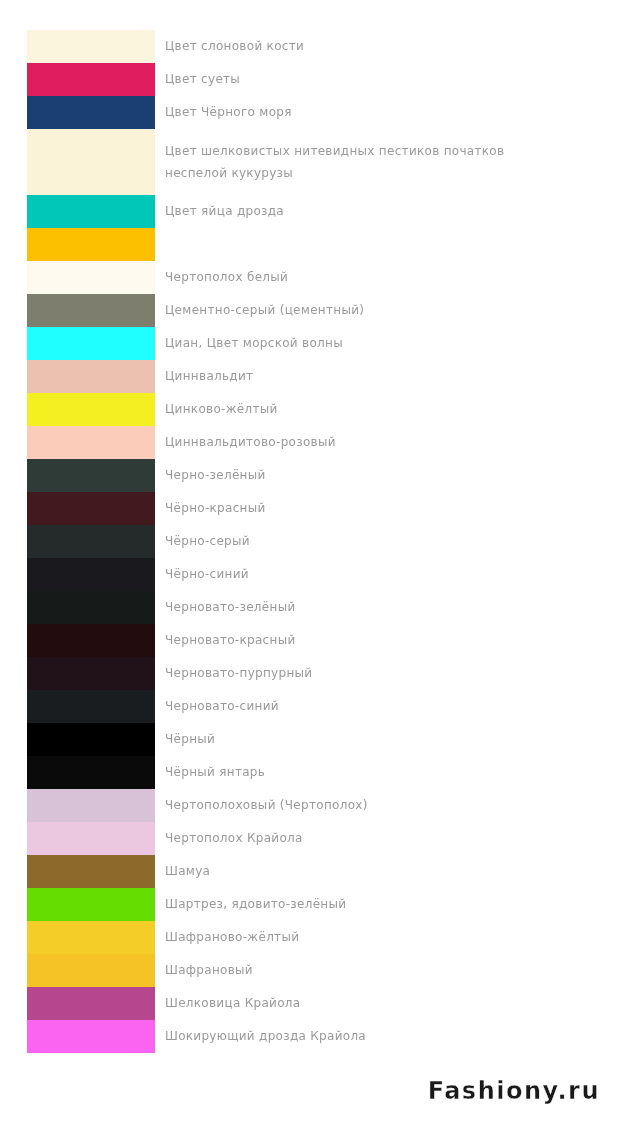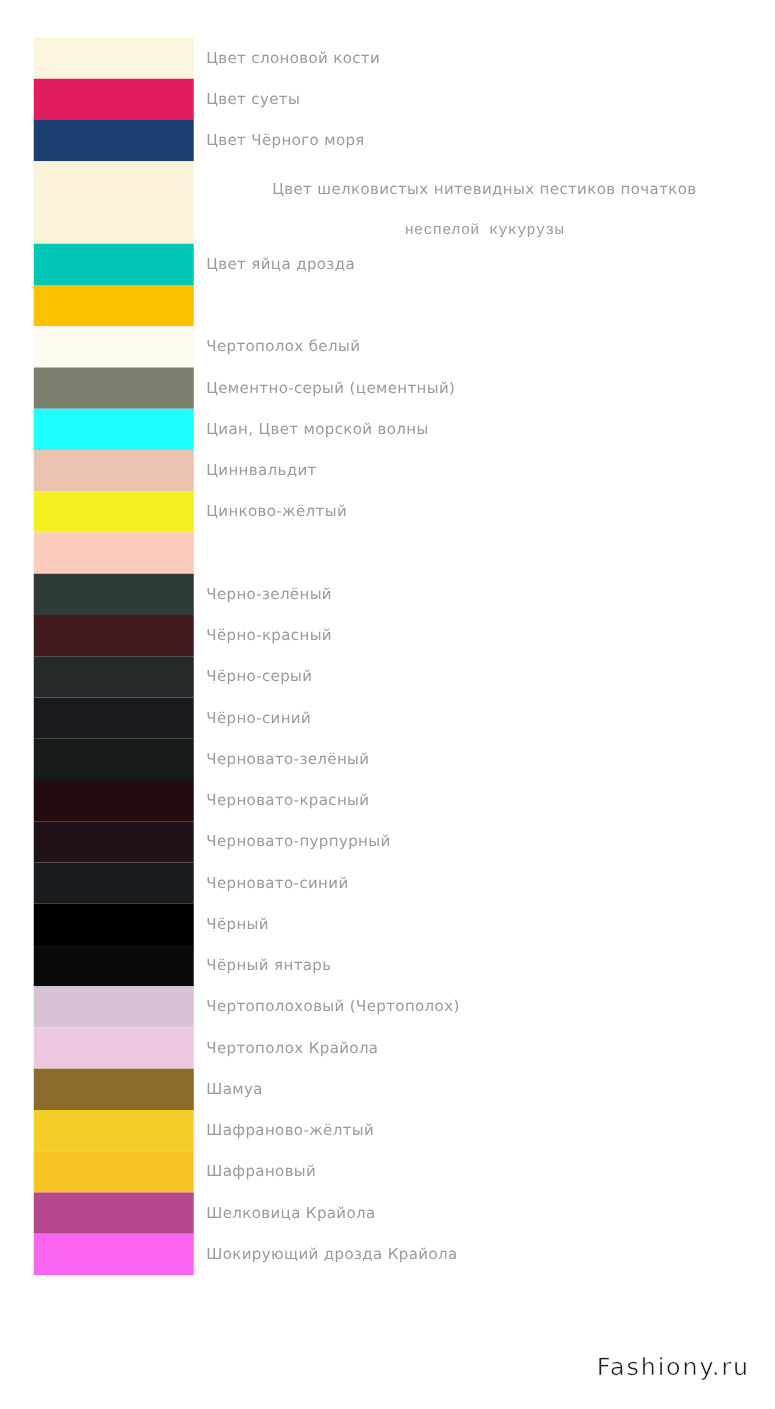--- a/index.html
+++ b/index.html
@@ -55,35 +55,32 @@
     color: #9a9a9a;
     letter-spacing: 0.3px;
     white-space: nowrap;
   }
   .swatch-row.tall .swatch-label {
     height: 66px;
     line-height: 22px;
     padding-top: 11px;
     box-sizing: border-box;
     white-space: normal;
-    text-align: center;
   }
   .swatch-label .line2 {
     display: block;
-    margin-top: 11px;
-    font-family: Liberation Mono, monospace;
   }
 
   #watermark {
     position: absolute;
     right: 20px;
     bottom: 22px;
     font-family: "DejaVu Sans", "Liberation Sans", sans-serif;
-    font-size: 19px;
-    font-weight: normal;
+    font-size: 24px;
+    font-weight: bold;
     letter-spacing: 1.5px;
     color: #1a1a1a;
     -webkit-text-stroke: 0.4px #ffffff;
     text-shadow:
        1px 0 0 #ffffff, -1px 0 0 #ffffff,
        0 1px 0 #ffffff, 0 -1px 0 #ffffff;
   }
 </style>
 </head>
 <body>
@@ -127,20 +124,21 @@
     <div class="swatch-row">
       <div class="swatch-chip" style="background-color: rgb(235, 194, 175);"></div>
       <div class="swatch-label">Циннвальдит</div>
     </div>
     <div class="swatch-row">
       <div class="swatch-chip" style="background-color: rgb(243, 239, 33);"></div>
       <div class="swatch-label">Цинково-жёлтый</div>
     </div>
     <div class="swatch-row">
       <div class="swatch-chip" style="background-color: rgb(251, 204, 186);"></div>
+      <div class="swatch-label">Циннвальдитово-розовый</div>
     </div>
     <div class="swatch-row">
       <div class="swatch-chip" style="background-color: rgb(46, 59, 54);"></div>
       <div class="swatch-label">Черно-зелёный</div>
     </div>
     <div class="swatch-row">
       <div class="swatch-chip" style="background-color: rgb(66, 25, 30);"></div>
       <div class="swatch-label">Чёрно-красный</div>
     </div>
     <div class="swatch-row">
@@ -181,20 +179,24 @@
     </div>
     <div class="swatch-row">
       <div class="swatch-chip" style="background-color: rgb(235, 199, 224);"></div>
       <div class="swatch-label">Чертополох Крайола</div>
     </div>
     <div class="swatch-row">
       <div class="swatch-chip" style="background-color: rgb(139, 106, 43);"></div>
       <div class="swatch-label">Шамуа</div>
     </div>
     <div class="swatch-row">
+      <div class="swatch-chip" style="background-color: rgb(102, 221, 0);"></div>
+      <div class="swatch-label">Шартрез, ядовито-зелёный</div>
+    </div>
+    <div class="swatch-row">
       <div class="swatch-chip" style="background-color: rgb(245, 205, 40);"></div>
       <div class="swatch-label">Шафраново-жёлтый</div>
     </div>
     <div class="swatch-row">
       <div class="swatch-chip" style="background-color: rgb(245, 195, 37);"></div>
       <div class="swatch-label">Шафрановый</div>
     </div>
     <div class="swatch-row">
       <div class="swatch-chip" style="background-color: rgb(181, 71, 142);"></div>
       <div class="swatch-label">Шелковица Крайола</div>

